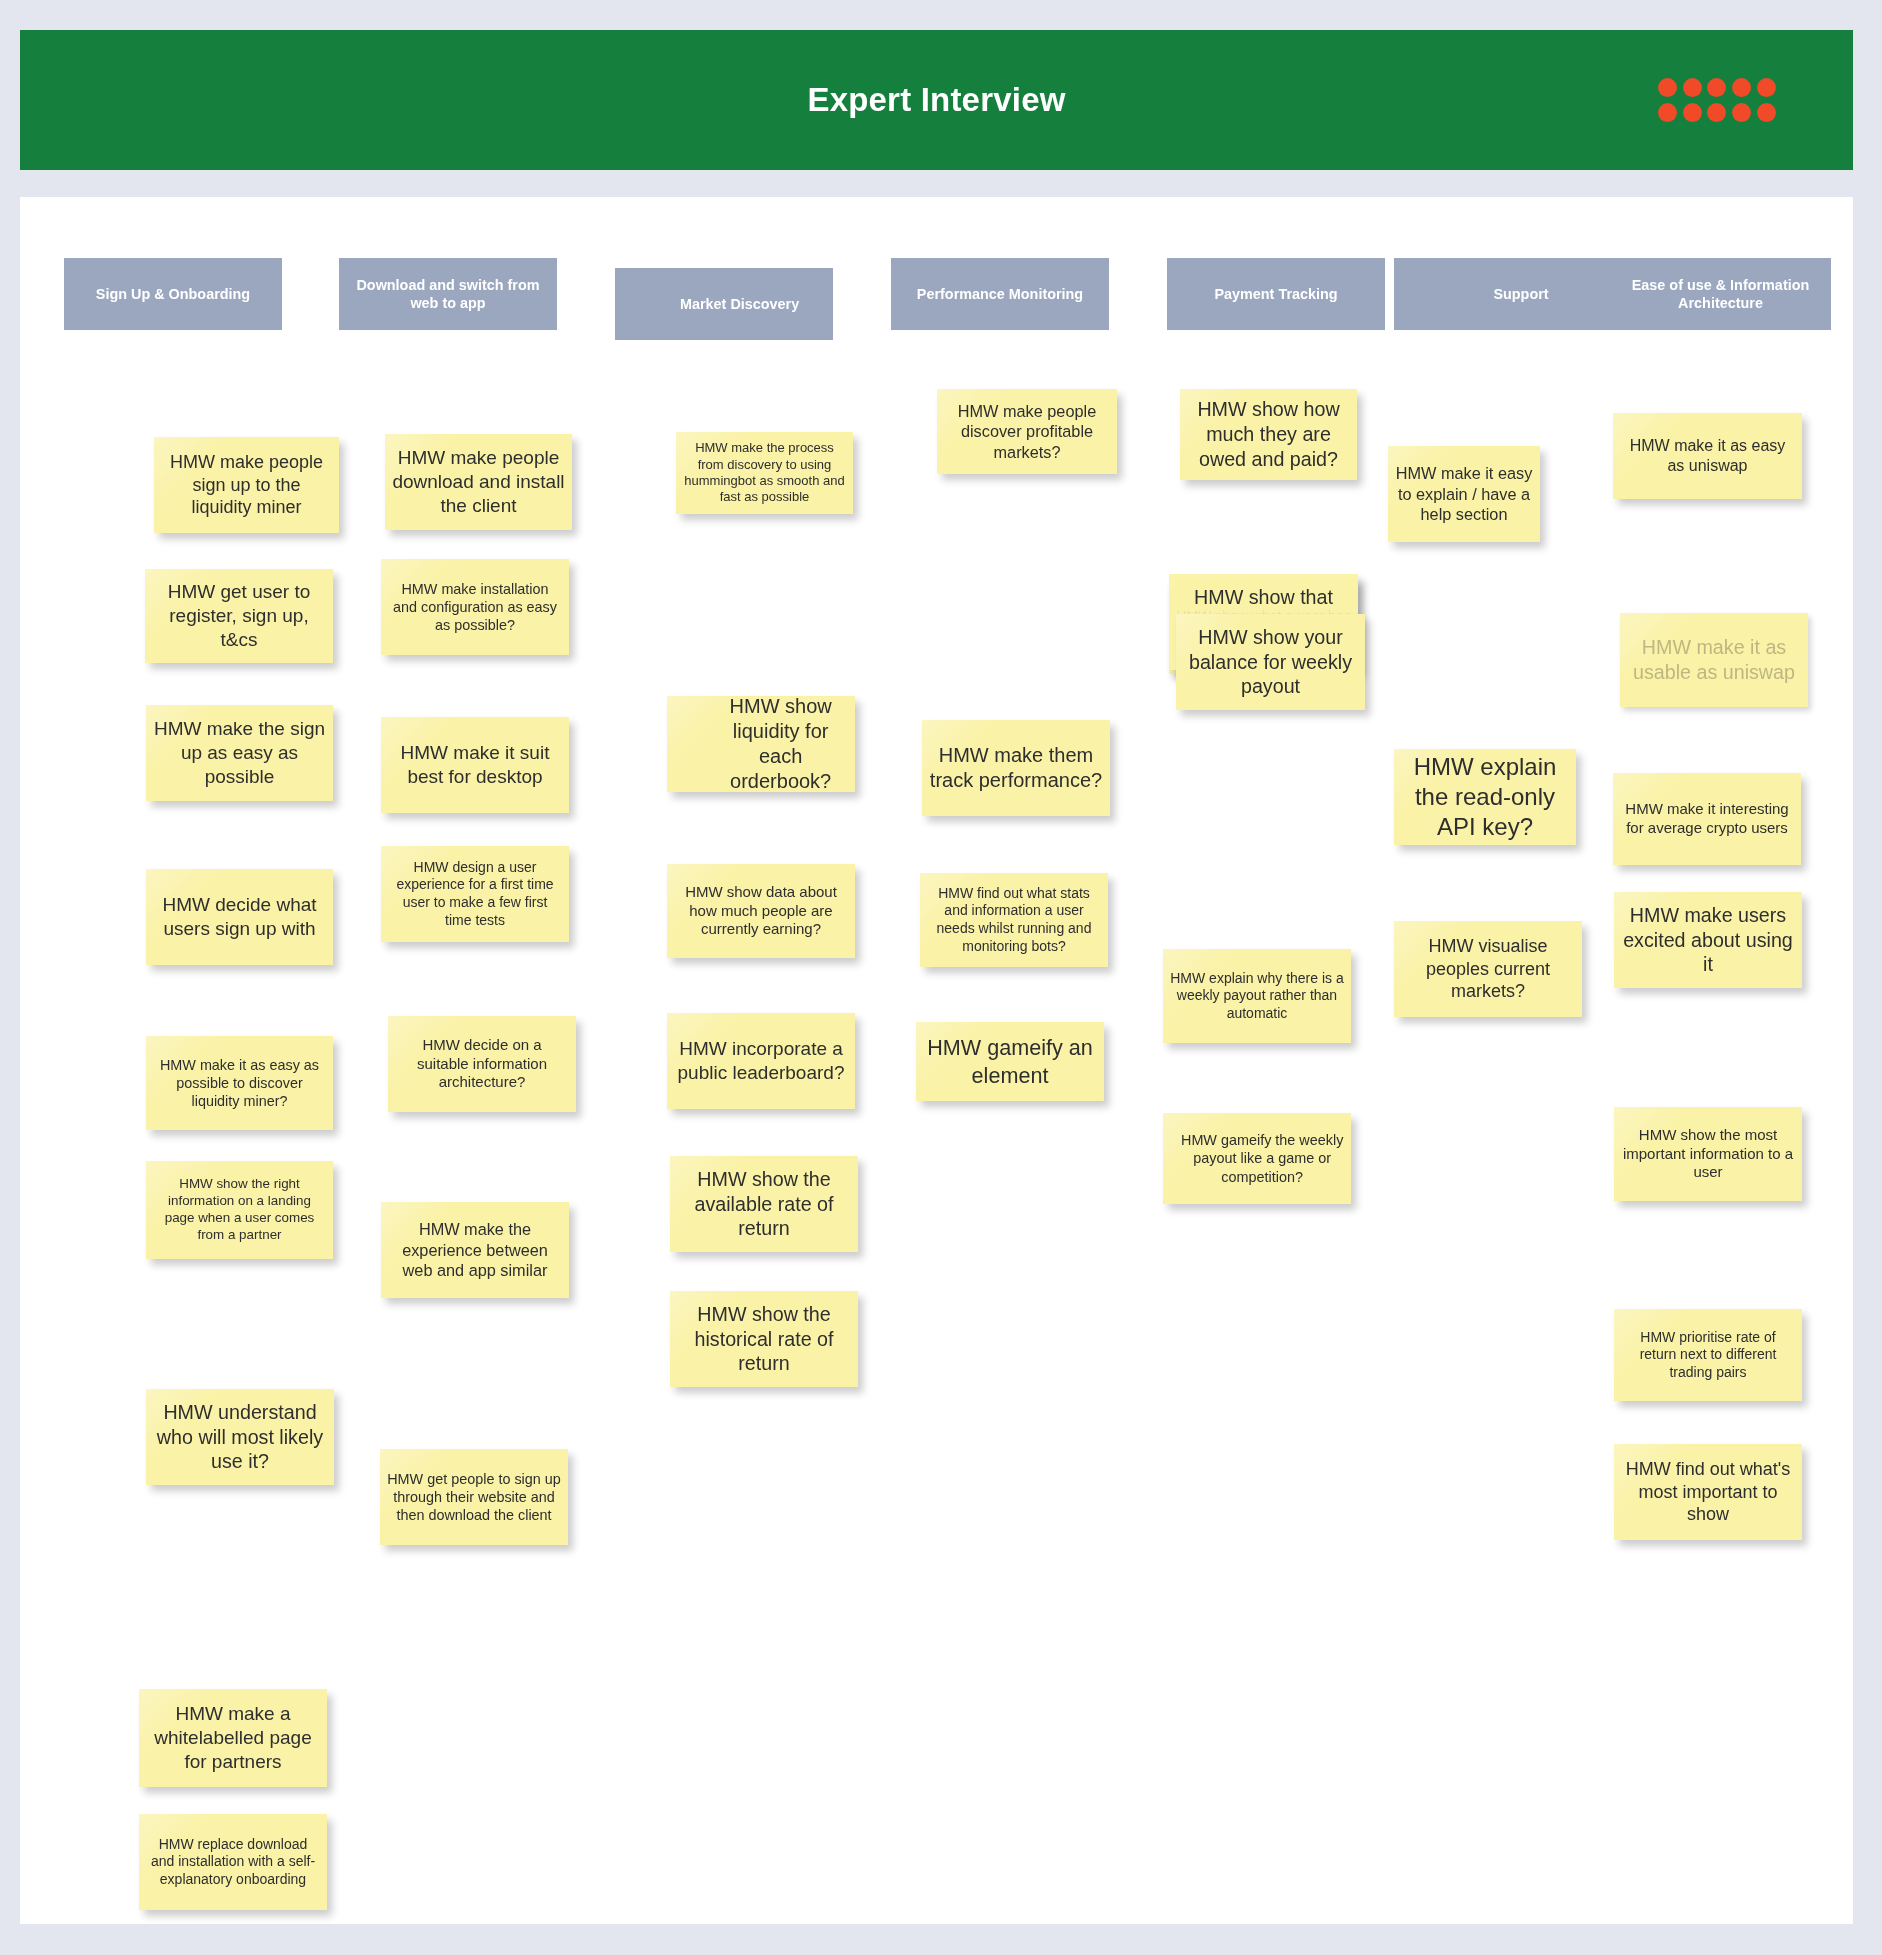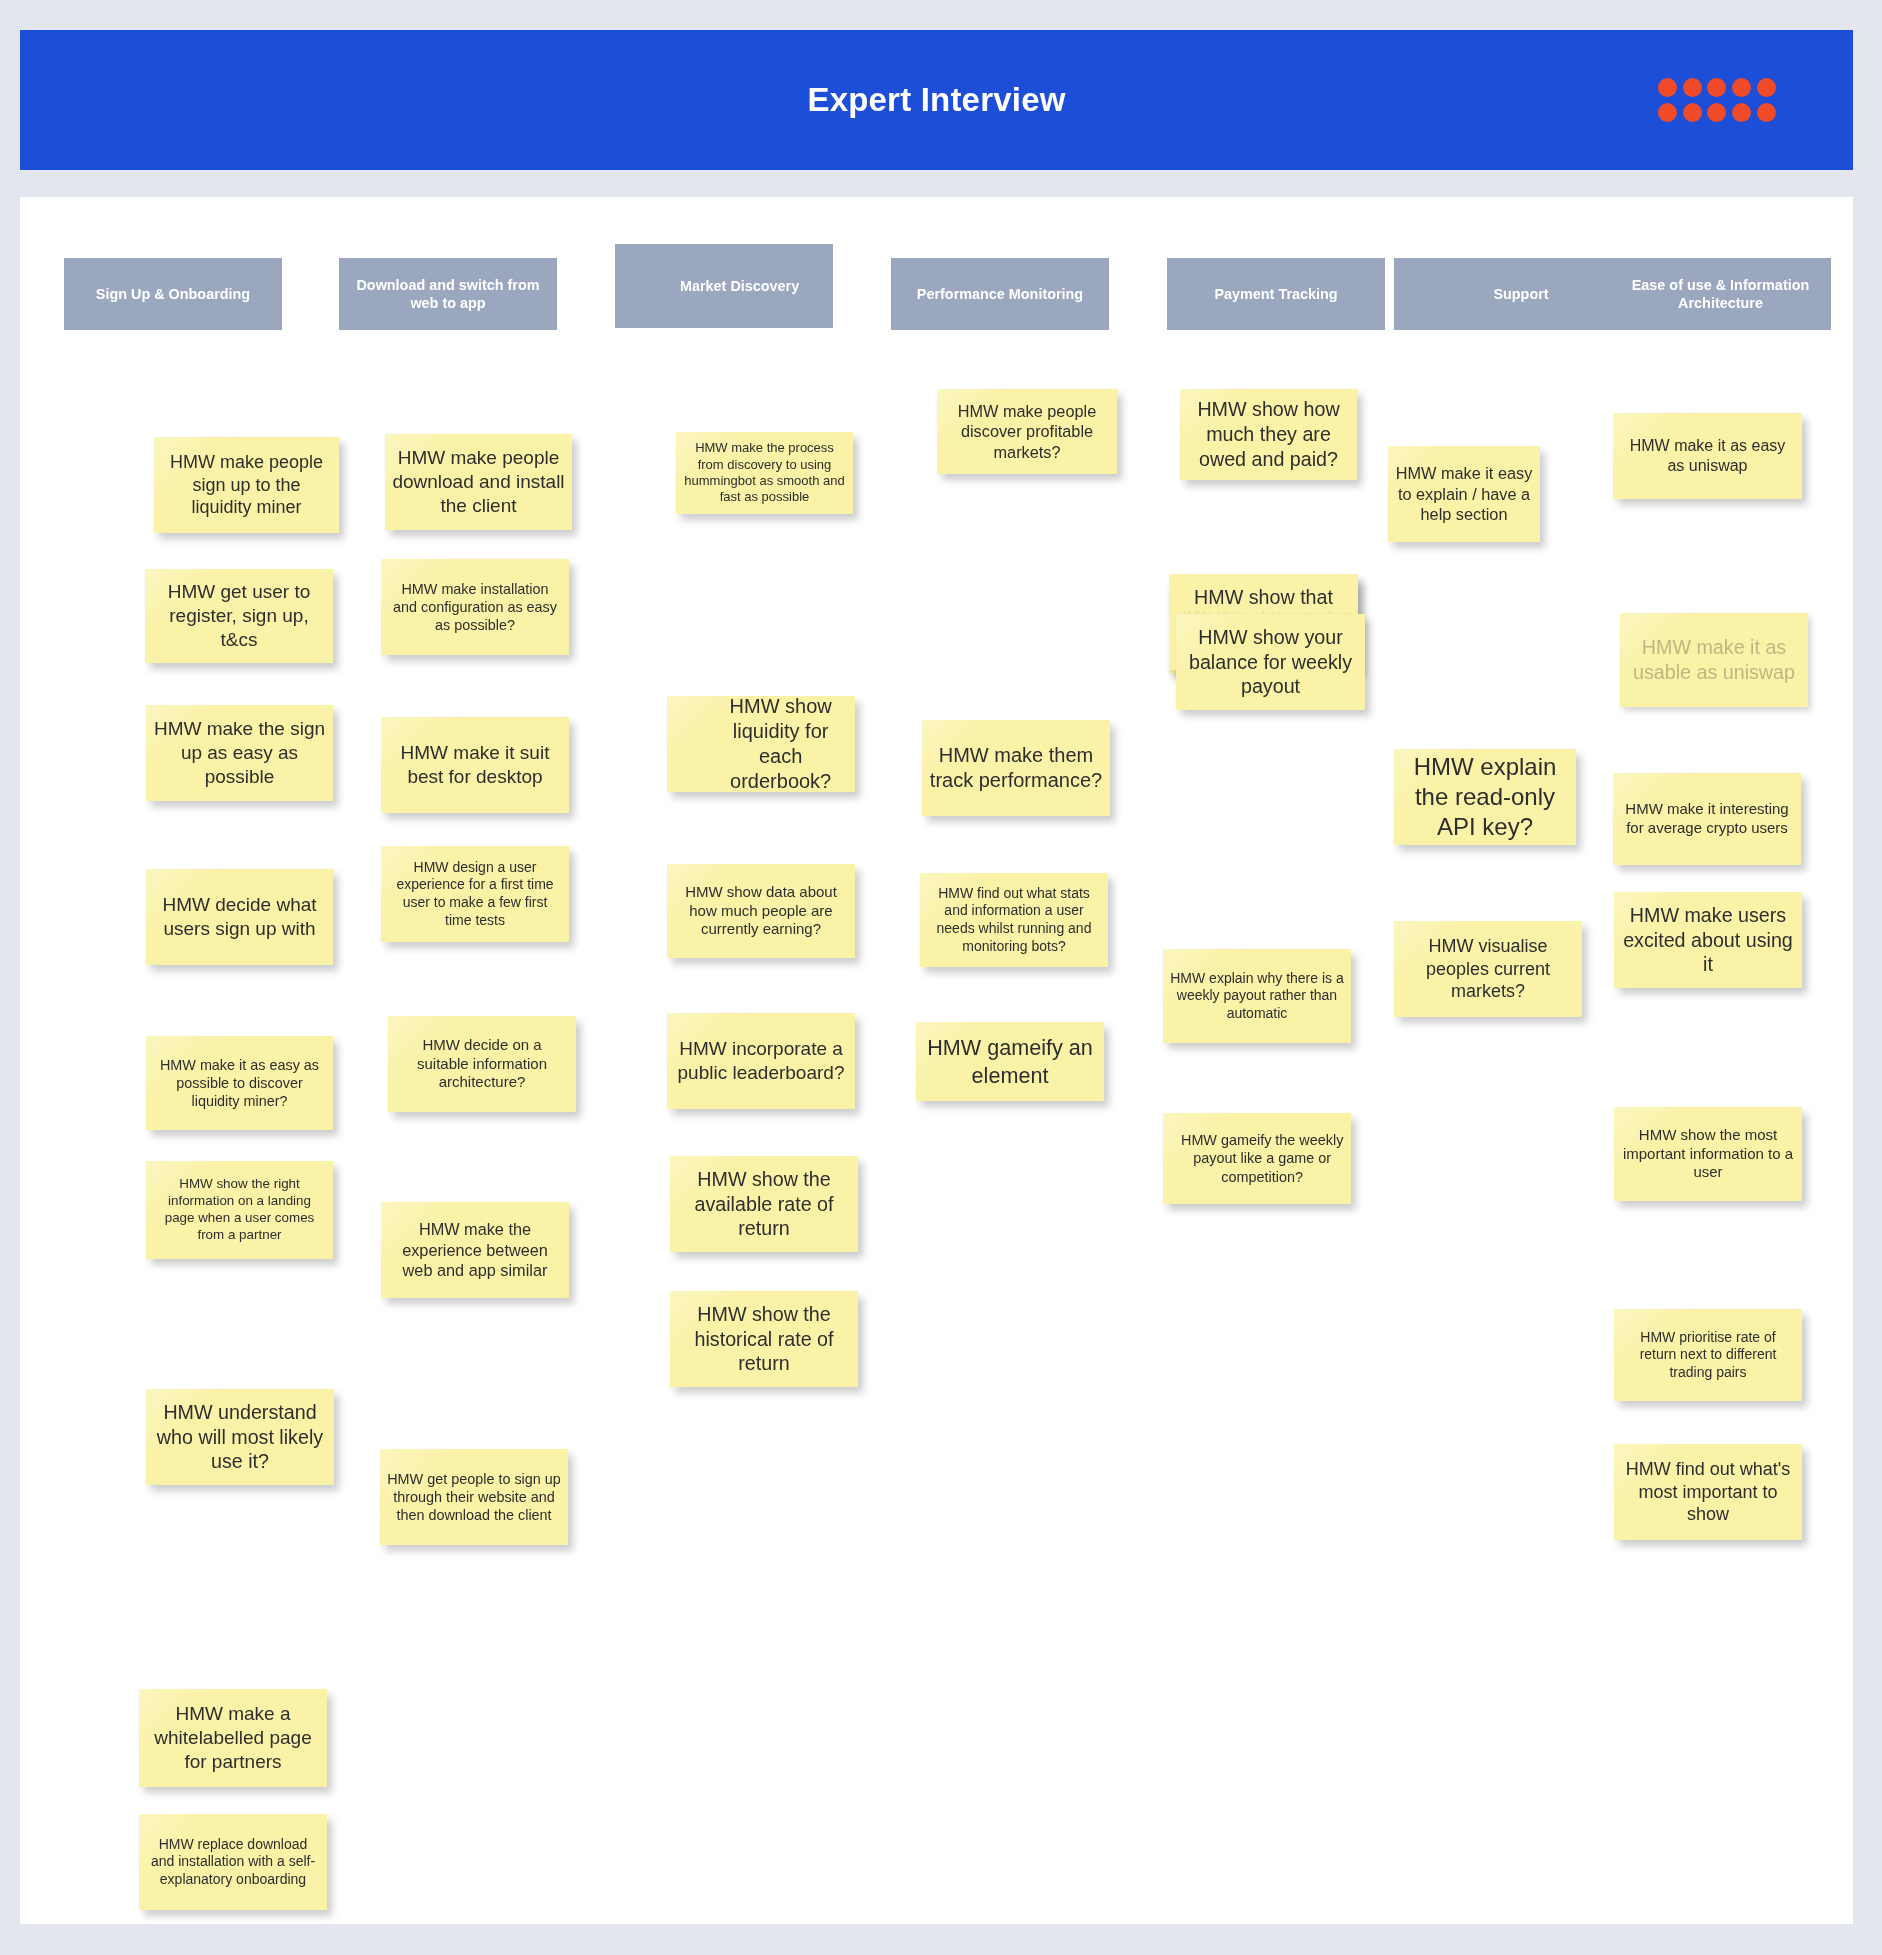--- a/index.html
+++ b/index.html
@@ -9,21 +9,21 @@
     background: #e3e6ee;
     font-family: "Liberation Sans", sans-serif;
   }
   .page { position: relative; width: 1883px; height: 1955px; }
 
   
   .header-bar {
     position: absolute;
     left: 20px; top: 30px;
     width: 1833px; height: 140px;
-    background: #1d4ed8;
+    background: #15803d;
     display: flex; align-items: center; justify-content: center;
   }
   .header-title {
     color: #ffffff;
     font-size: 33px;
     font-weight: bold;
     letter-spacing: 0.2px;
     text-align: center;
   }
   .dot-grid {
@@ -101,21 +101,21 @@
   </div>
 
   <div class="canvas">
 
     <div class="col-header" style="left:44px;  top:61px; width:218px; height:72px;">
       <span>Sign Up &amp; Onboarding</span>
     </div>
     <div class="col-header" style="left:319px; top:61px; width:218px; height:72px;">
       <span>Download and switch from web to app</span>
     </div>
-    <div class="col-header" style="left:595px; top:47px; width:218px; height:84px;padding-left:36px;">
+    <div class="col-header" style="left:595px; top:71px; width:218px; height:72px;padding-left:36px;">
       <span>Market Discovery</span>
     </div>
     <div class="col-header" style="left:871px; top:61px; width:218px; height:72px;">
       <span>Performance Monitoring</span>
     </div>
     <div class="col-header" style="left:1147px; top:61px; width:218px; height:72px;">
       <span>Payment Tracking</span>
     </div>
     <div class="col-header" style="left:1374px; top:61px; width:254px; height:72px;">
       <span>Support</span>

